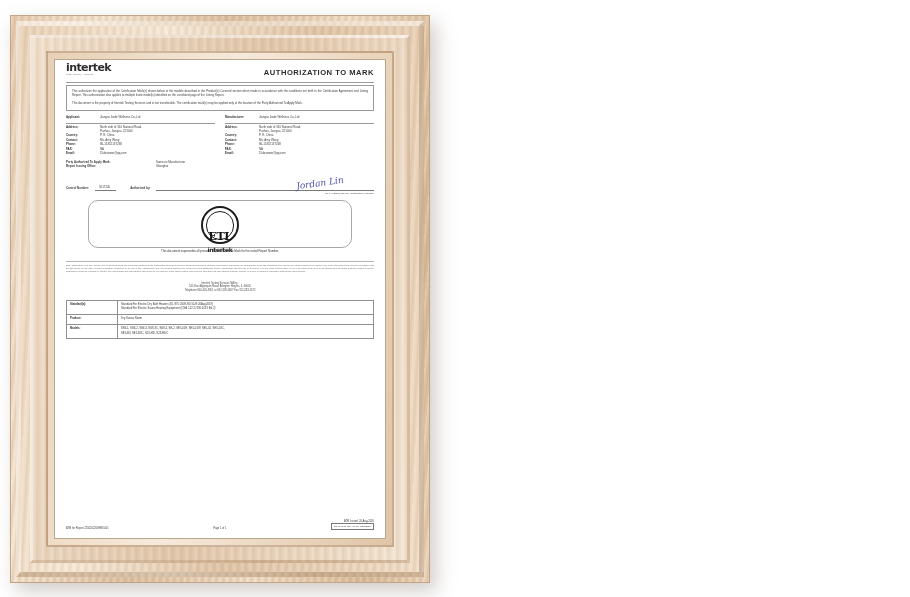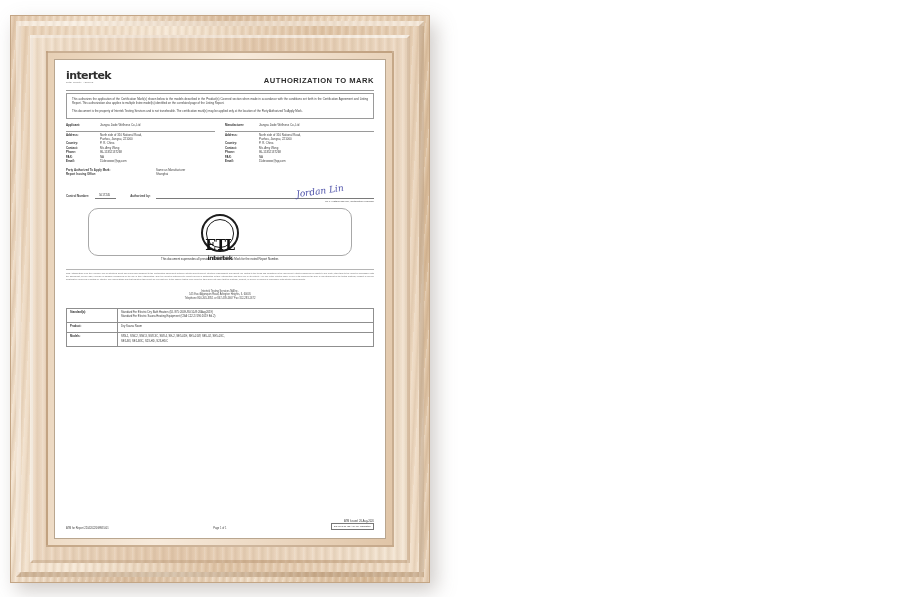--- a/index.html
+++ b/index.html
@@ -79,21 +79,21 @@
     border: 1px solid #b9a68f;
     box-shadow: inset 2px 2px 5px rgba(120,100,80,0.28);
     overflow: hidden;
   }
 
   
   .cert {
     position: absolute;
     inset: 0;
     background: #ffffff;
-    padding: 10px 11px 8px 11px;
+    padding: 2px 11px 8px 11px;
     box-sizing: border-box;
     color: #3b3b3b;
     font-size: 2.9px;
     line-height: 1.35;
   }
 
   .cert-head {
     display: flex;
     align-items: flex-start;
     justify-content: space-between;
@@ -224,21 +224,21 @@
   .etl-badge::after {
     content: "";
     position: absolute;
     inset: 2.6px;
     border-radius: 50%;
     border: 1px solid #1d1d1d;
   }
   .etl-text {
     font-family: "DejaVu Serif", serif;
     font-weight: bold;
-    font-size: 14px;
+    font-size: 11px;
     letter-spacing: -0.5px;
     color: #111;
     position: relative;
     z-index: 2;
     margin-top: 25px;
   }
   .etl-name {
     font-family: "DejaVu Sans", sans-serif;
     font-weight: bold;
     font-size: 6px;

